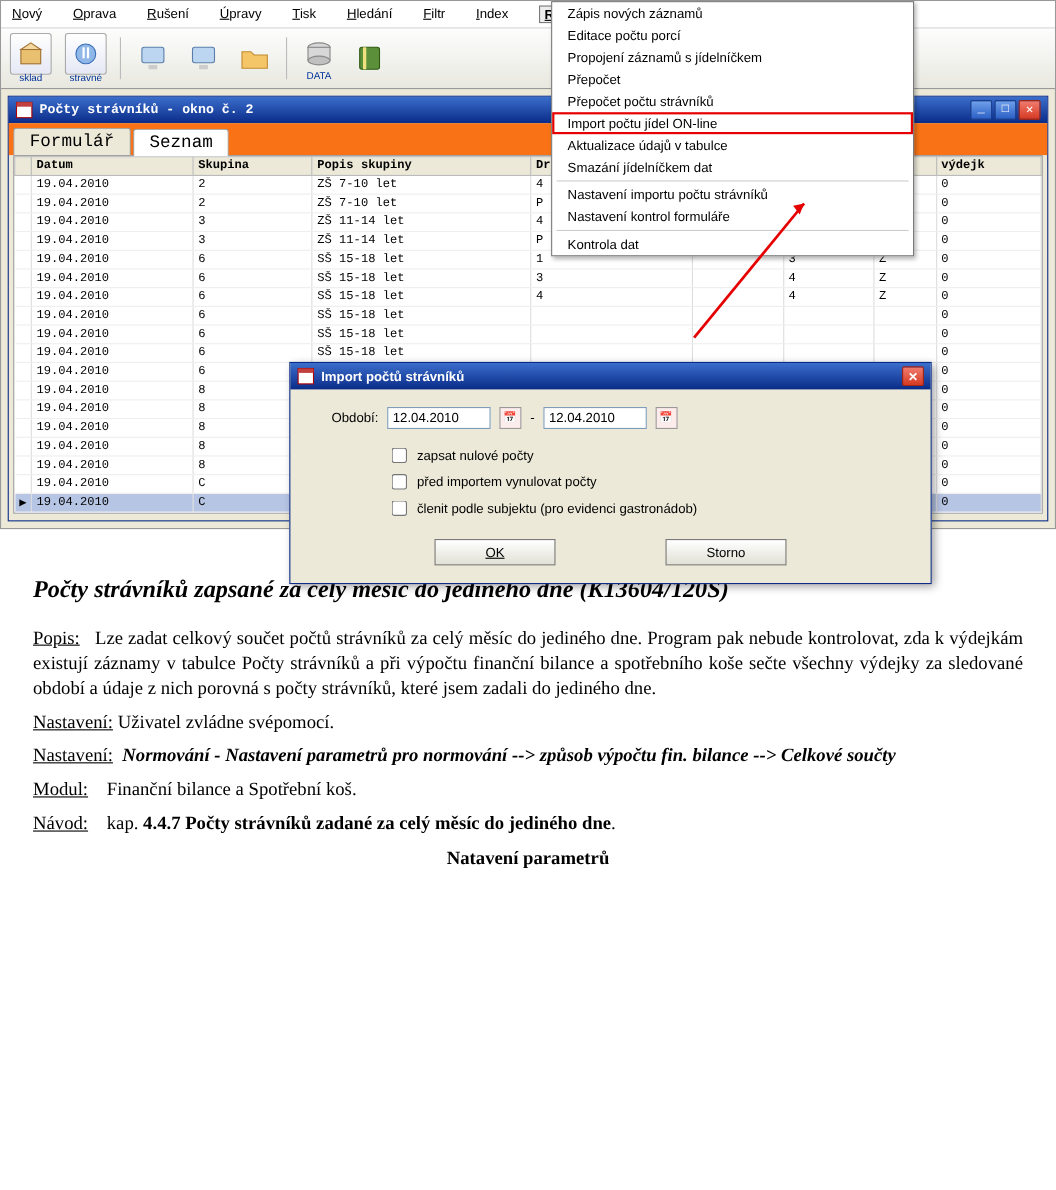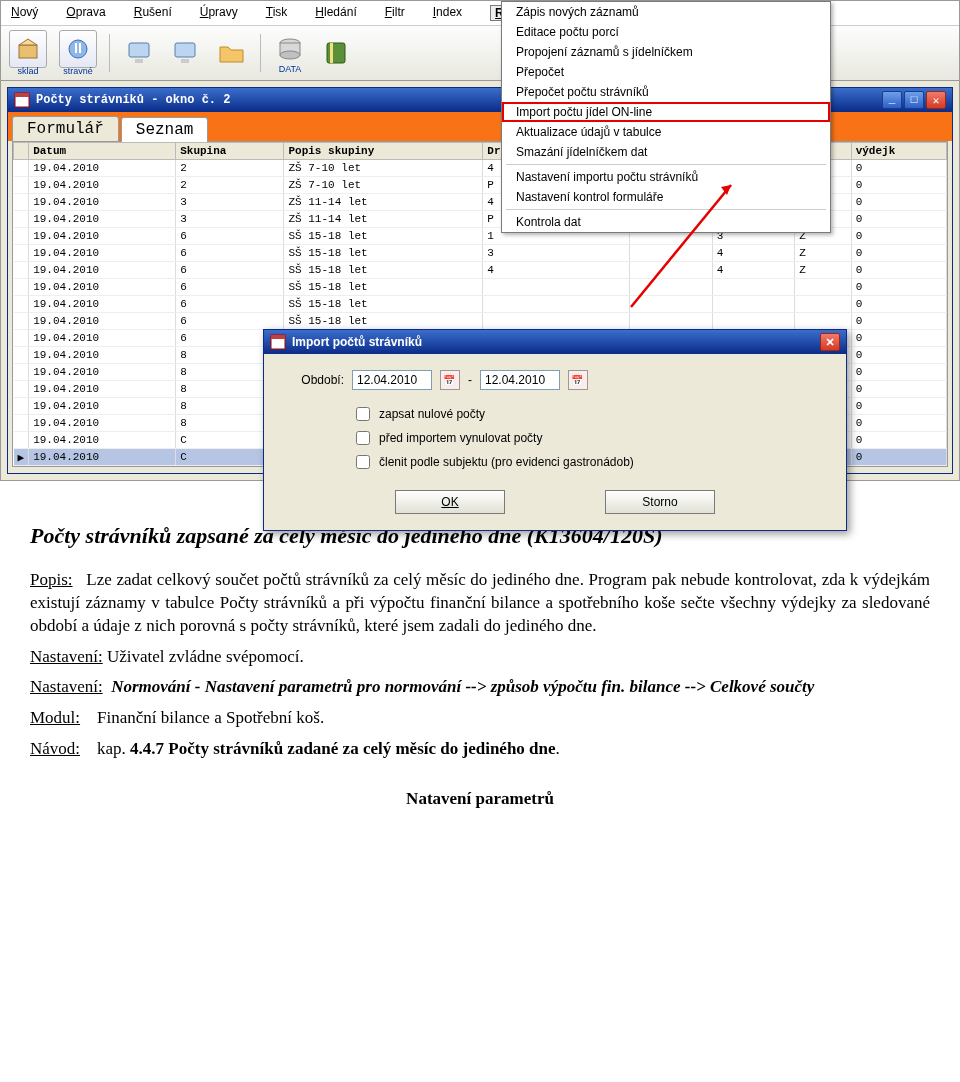--- a/index.html
+++ b/index.html
@@ -45,37 +45,37 @@
   tr.sel td { background:#b6c5e4; }
   .rowmark { width:14px; text-align:center; font-weight:bold; }
   .dialog {
     position:absolute; left:262px; top:328px; width:584px;
     border:1px solid #0a2b88; background:#ece9d8; box-shadow:3px 3px 8px rgba(0,0,0,.4);
     z-index:60;
   }
   .dialog-body { padding: 16px 20px; font-size:12px; }
   .field-row { display:flex; align-items:center; gap:8px; margin-bottom:14px; }
   .field-row label { width:60px; text-align:right; }
-  .inp { border:1px solid #7f9db9; background:#fff; padding:2px 4px; font-size:12px; width:80px; }
+  .inp { border:1px solid #7f9db9; background:#fff; padding:2px 4px; font-size:12px; width:94px; }
   .cal-btn { width:20px; height:20px; border:1px solid #999; background:#fdecec; display:flex; align-items:center; justify-content:center; font-size:10px; }
   .chk { display:flex; align-items:center; gap:6px; margin:4px 0 4px 68px; }
   .chk input { width:14px; height:14px; }
   .dlg-btns { display:flex; justify-content:center; gap:100px; margin-top:18px; }
   .btn { width:110px; padding:4px 0; border:1px solid #7a7a7a; background:linear-gradient(#fff,#e1e1d6); font-size:12px; }
   .arrow-line {
     position:absolute; left:620px; top:176px; width:180px; height:140px; z-index:55; pointer-events:none;
   }
   .doc { padding: 30px 30px 40px 30px; font-family: "Times New Roman", serif; font-size: 17px; line-height:1.35; }
   .doc h2 { font-size: 22px; font-style: italic; font-weight: bold; margin: 10px 0 18px; }
   .doc .lbl { text-decoration: underline; }
   .doc p { margin: 8px 0; text-align: justify; }
   .doc b { font-weight: bold; }
   .doc i { font-style: italic; }
   u { text-decoration: underline; }
-  .center { text-align:center; font-weight:bold; margin-top:27px;}
+  .center { text-align:center; font-weight:bold; margin-top:8px;}
 </style>
 </head>
 <body>
 
 <div class="app-window" style="position:relative;">
 
   <div class="menubar" id="menubar">
       <div><u>N</u>ový</div>
       <div><u>O</u>prava</div>
       <div><u>R</u>ušení</div>

